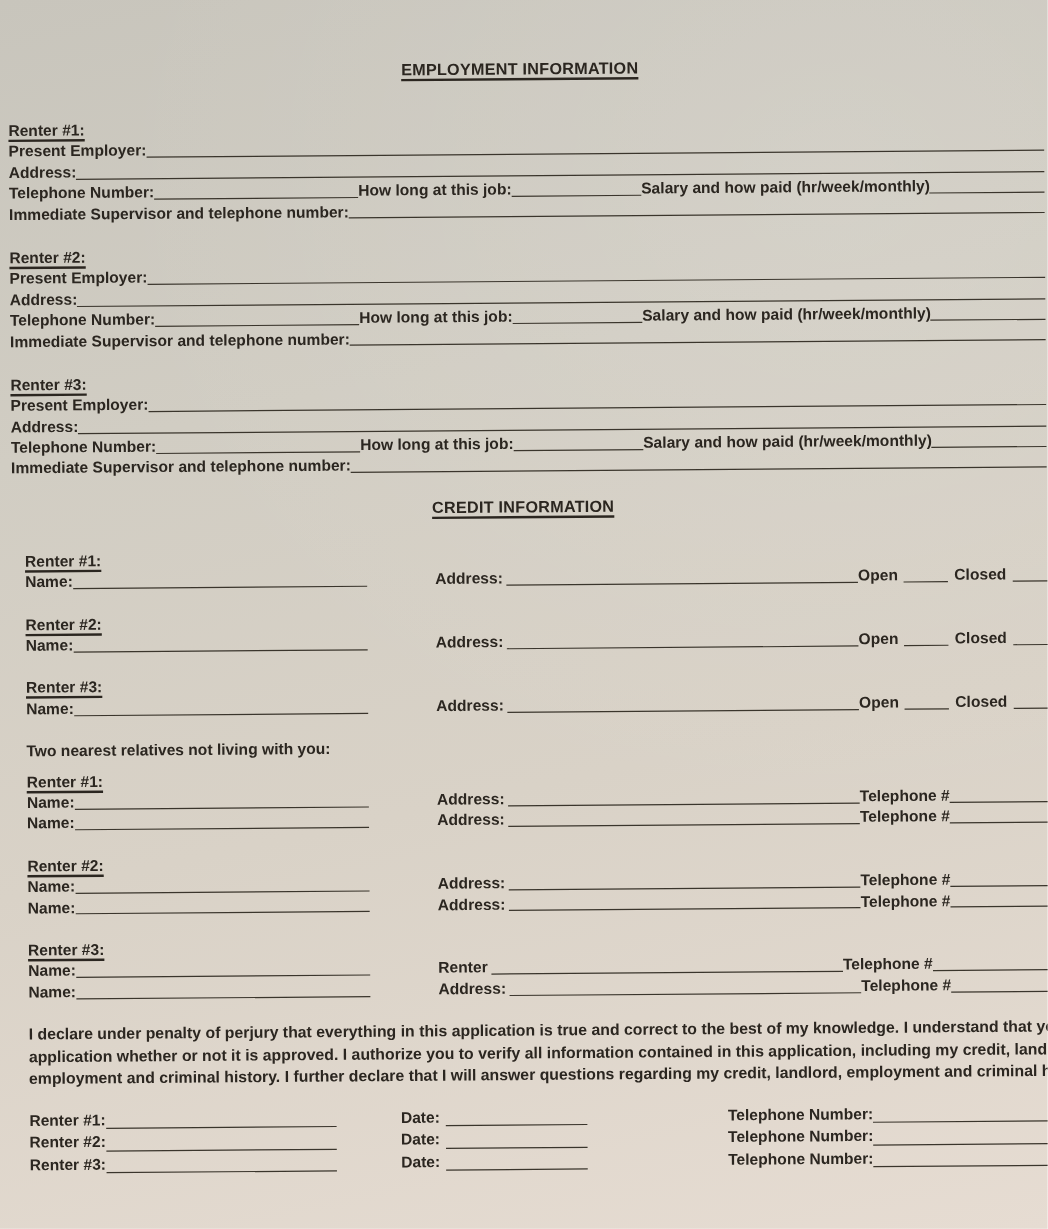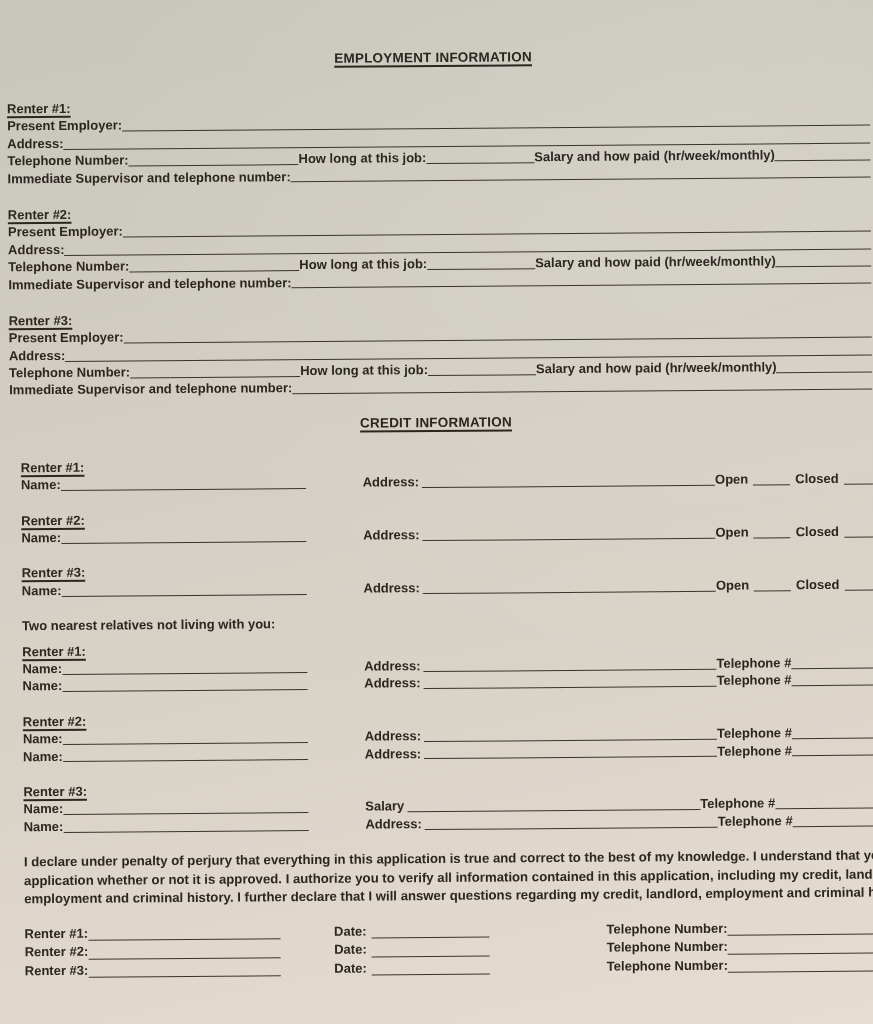--- a/index.html
+++ b/index.html
@@ -259,21 +259,21 @@
     </div>
 
     <div class="rel-block">
       <div class="row">
           <span class="head">Renter #3:</span>
         </div>
       <div class="row">
         <span class="lbl">Name:</span>
           <span class="ln w245"></span>
         <span class="sp g57"></span>
-        <span class="lbl">Salary</span>
+        <span class="lbl">Renter</span>
           <span class="sp g3"></span>
           <span class="ln w293"></span>
         <span class="lbl">Telephone #</span>
           <span class="ln"></span>
       </div>
       <div class="row">
         <span class="lbl">Name:</span>
           <span class="ln w245"></span>
         <span class="sp g57"></span>
         <span class="lbl">Address:</span>

